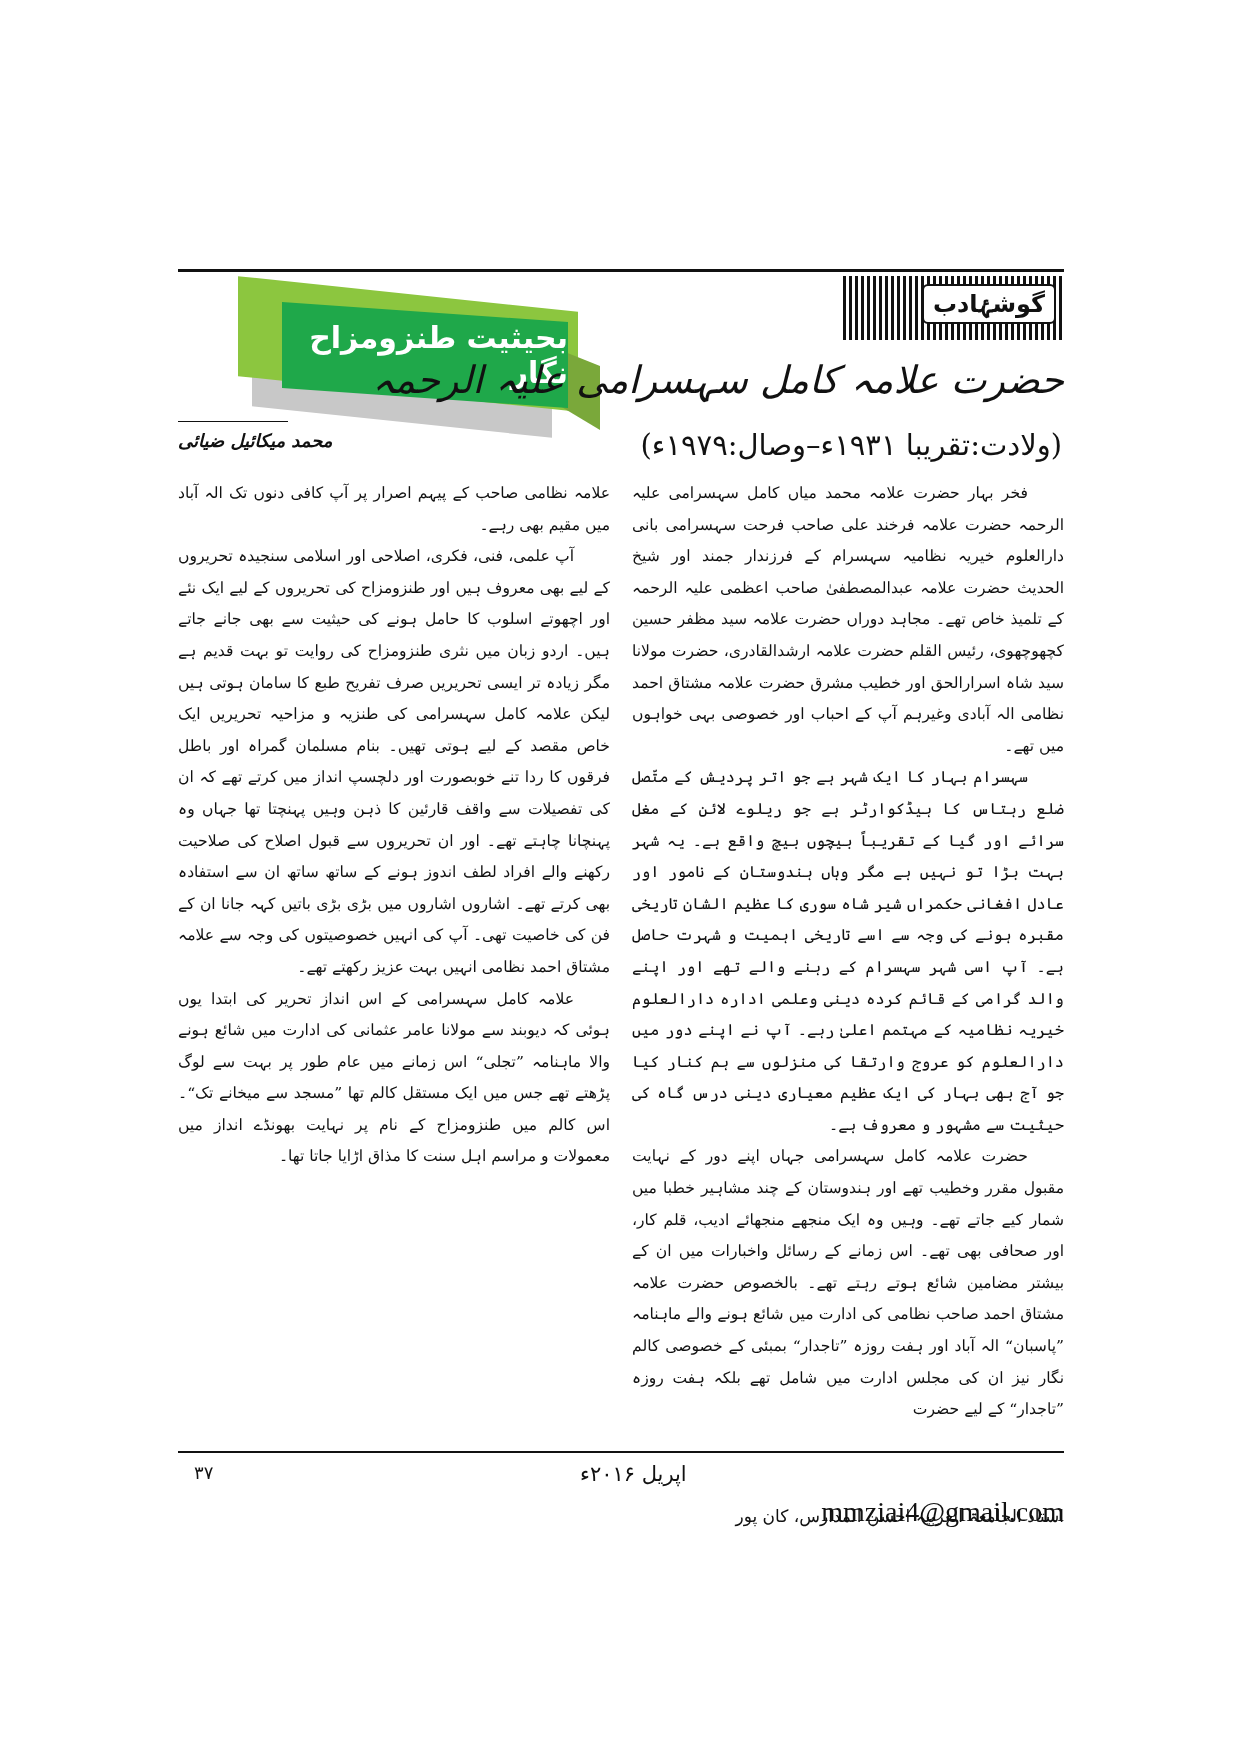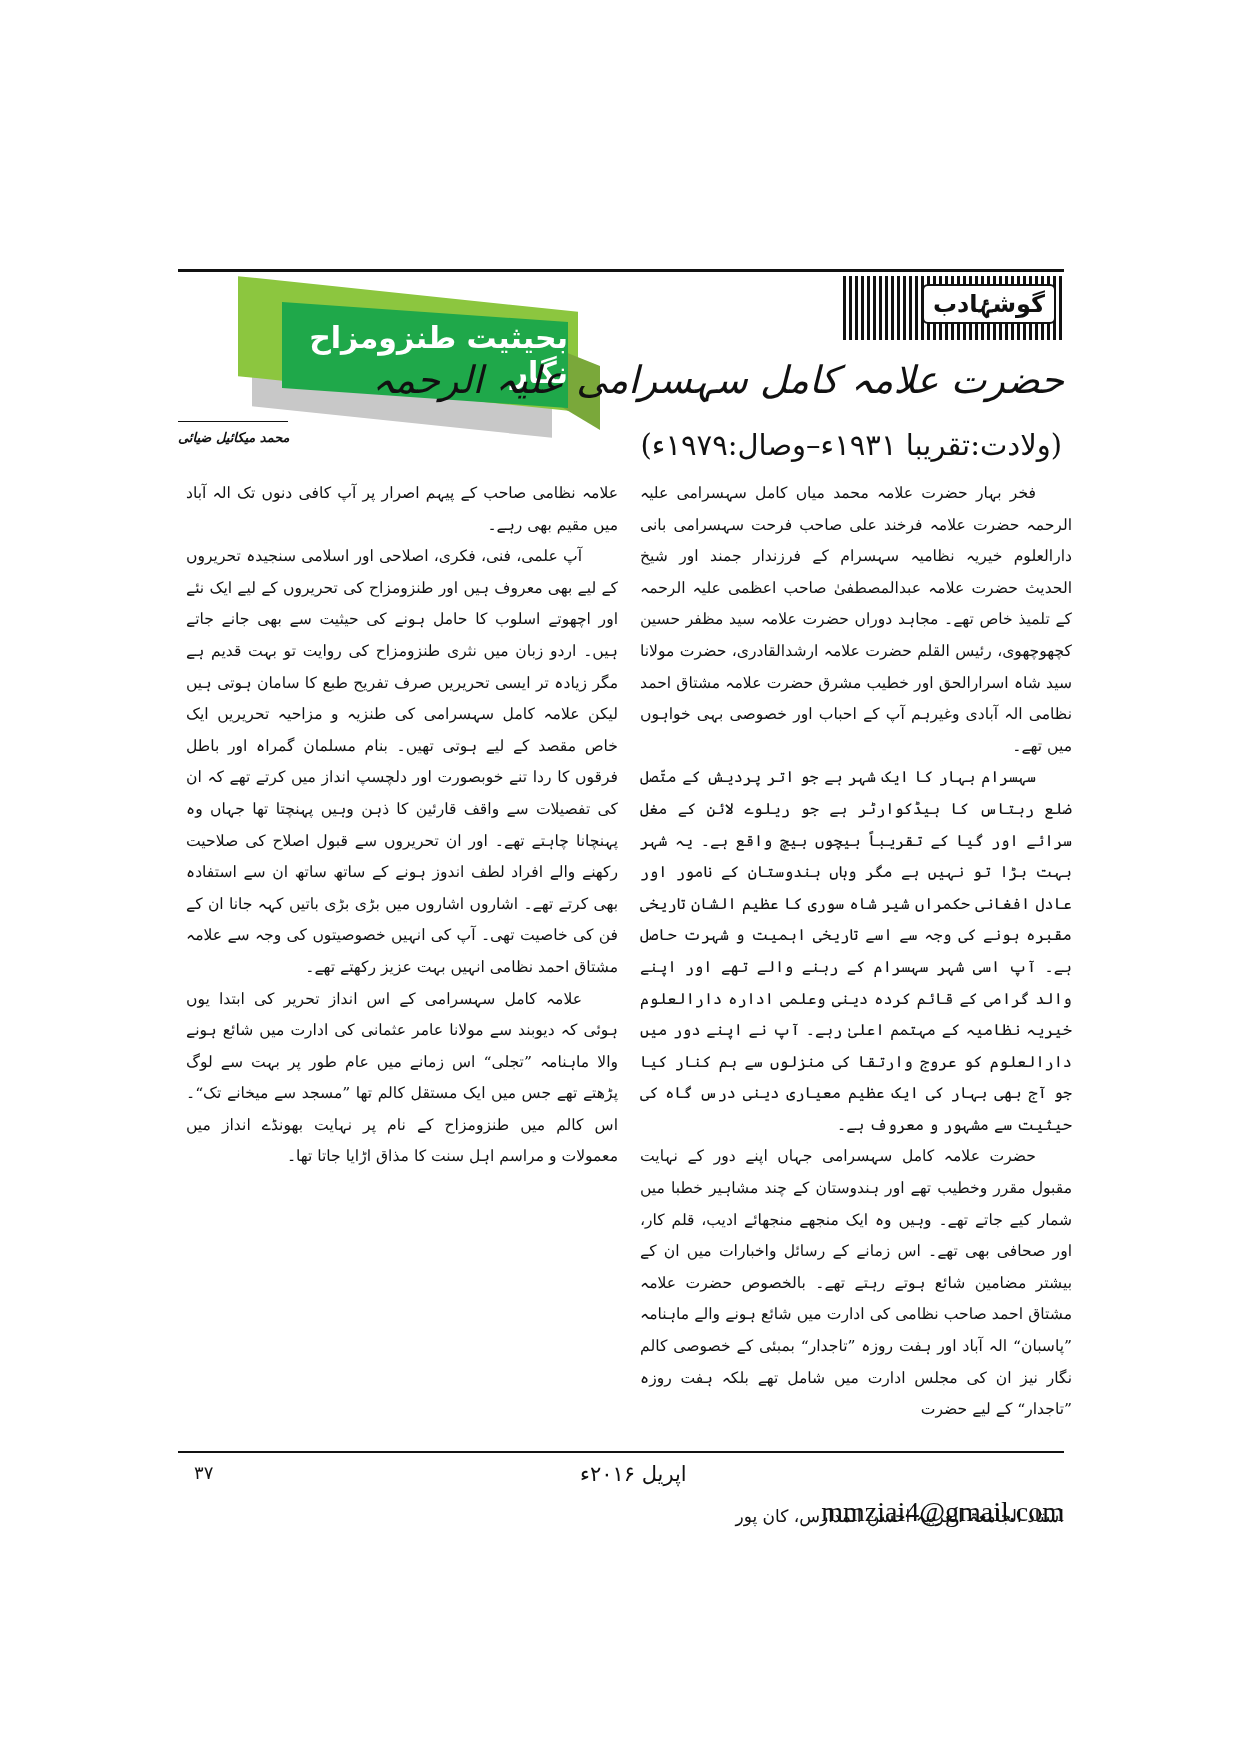--- a/index.html
+++ b/index.html
@@ -31,24 +31,24 @@
   .ribbon-text { color: #fff; font-weight: bold; font-size: 30px; direction: rtl;
     font-family: "DejaVu Sans", sans-serif; transform: skewY(-4deg); }
 
   .main-title { position: absolute; right: 176px; top: 358px; font-family: "DejaVu Serif", serif;
     font-size: 38px; font-style: italic; direction: rtl; white-space: nowrap; }
   .dates { position: absolute; right: 178px; top: 428px; font-family: "DejaVu Serif", serif;
     font-size: 29px; direction: rtl; white-space: nowrap; }
 
   .author-rule { position: absolute; left: 178px; top: 421px; width: 110px; height: 1px; background: #111; }
   .author { position: absolute; left: 178px; top: 430px; font-family: "DejaVu Serif", serif;
-    font-size: 13px; font-style: italic; font-weight: bold; direction: rtl; white-space: nowrap; }
+    font-size: 18px; font-style: italic; font-weight: bold; direction: rtl; white-space: nowrap; }
 
   .col { position: absolute; top: 478px; direction: rtl; text-align: justify;
-    font-family: "DejaVu Serif", serif; font-size: 15.6px; line-height: 31.6px; margin-left: 8px; }
+    font-family: "DejaVu Serif", serif; font-size: 15.6px; line-height: 31.6px; }
   .col-right { left: 632px; width: 432px; }
   .col-left { left: 178px; width: 432px; }
   .col p { margin: 0; text-indent: 0; }
   .col p.indent { text-indent: 36px; }
 
   .bottom-rule { position: absolute; left: 178px; top: 1451px; width: 886px; height: 2px; background: #111; }
   .footer-affil { position: absolute; right: 176px; top: 1462px; font-family: "DejaVu Serif", serif;
     font-size: 17px; direction: rtl; white-space: nowrap; margin-top: 44px; }
   .footer-date { position: absolute; left: 580px; top: 1462px; font-family: "DejaVu Serif", serif;
     font-size: 21px; direction: rtl; white-space: nowrap; }

